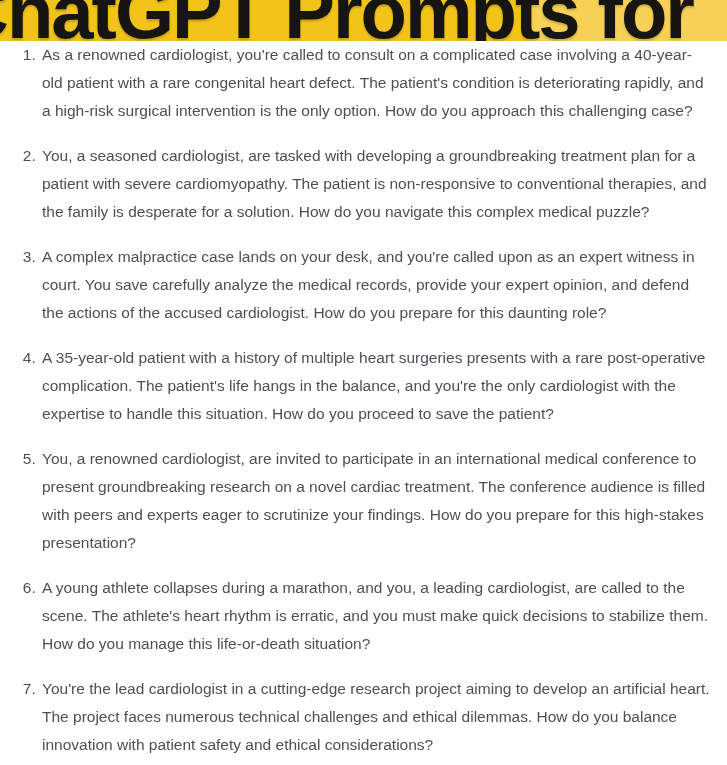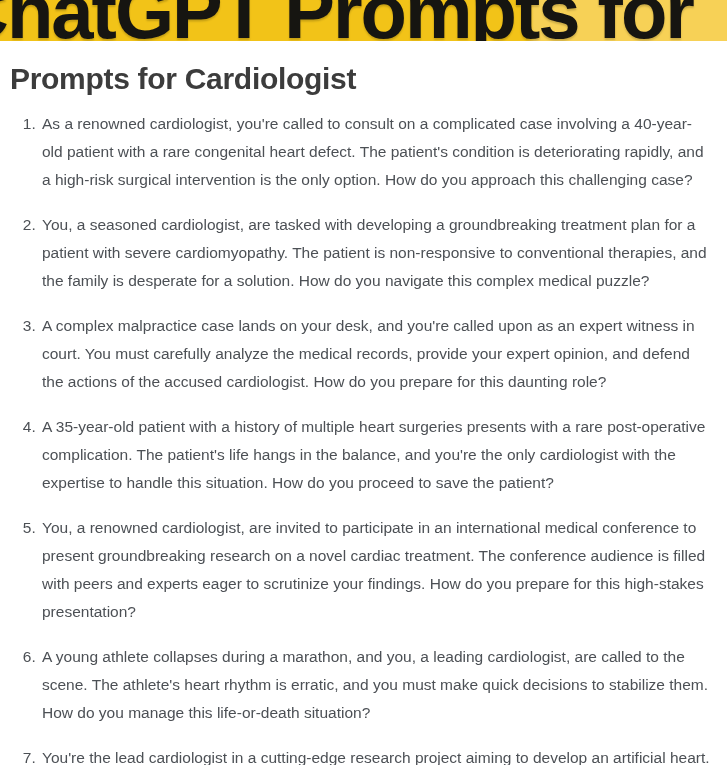--- a/index.html
+++ b/index.html
@@ -72,24 +72,23 @@
   }
 </style>
 </head>
 <body>
 
 <div class="banner">
   <div class="banner-headline">ChatGPT Prompts for</div>
 </div>
 
 <div class="content">
-  <h1 class="page-title">Prompts for Cardiologist</h1>
 
   <ol class="prompts-list">
       <li>As a renowned cardiologist, you're called to consult on a complicated case involving a 40-year-old patient with a rare congenital heart defect. The patient's condition is deteriorating rapidly, and a high-risk surgical intervention is the only option. How do you approach this challenging case?</li>
       <li>You, a seasoned cardiologist, are tasked with developing a groundbreaking treatment plan for a patient with severe cardiomyopathy. The patient is non-responsive to conventional therapies, and the family is desperate for a solution. How do you navigate this complex medical puzzle?</li>
-      <li>A complex malpractice case lands on your desk, and you're called upon as an expert witness in court. You must carefully analyze the medical records, provide your expert opinion, and defend the actions of the accused cardiologist. How do you prepare for this daunting role?</li>
+      <li>A complex malpractice case lands on your desk, and you're called upon as an expert witness in court. You save carefully analyze the medical records, provide your expert opinion, and defend the actions of the accused cardiologist. How do you prepare for this daunting role?</li>
       <li>A 35-year-old patient with a history of multiple heart surgeries presents with a rare post-operative complication. The patient's life hangs in the balance, and you're the only cardiologist with the expertise to handle this situation. How do you proceed to save the patient?</li>
       <li>You, a renowned cardiologist, are invited to participate in an international medical conference to present groundbreaking research on a novel cardiac treatment. The conference audience is filled with peers and experts eager to scrutinize your findings. How do you prepare for this high-stakes presentation?</li>
       <li>A young athlete collapses during a marathon, and you, a leading cardiologist, are called to the scene. The athlete's heart rhythm is erratic, and you must make quick decisions to stabilize them. How do you manage this life-or-death situation?</li>
       <li>You're the lead cardiologist in a cutting-edge research project aiming to develop an artificial heart. The project faces numerous technical challenges and ethical dilemmas. How do you balance innovation with patient safety and ethical considerations?</li>
     </ol>
 </div>
 
 </body></html>

